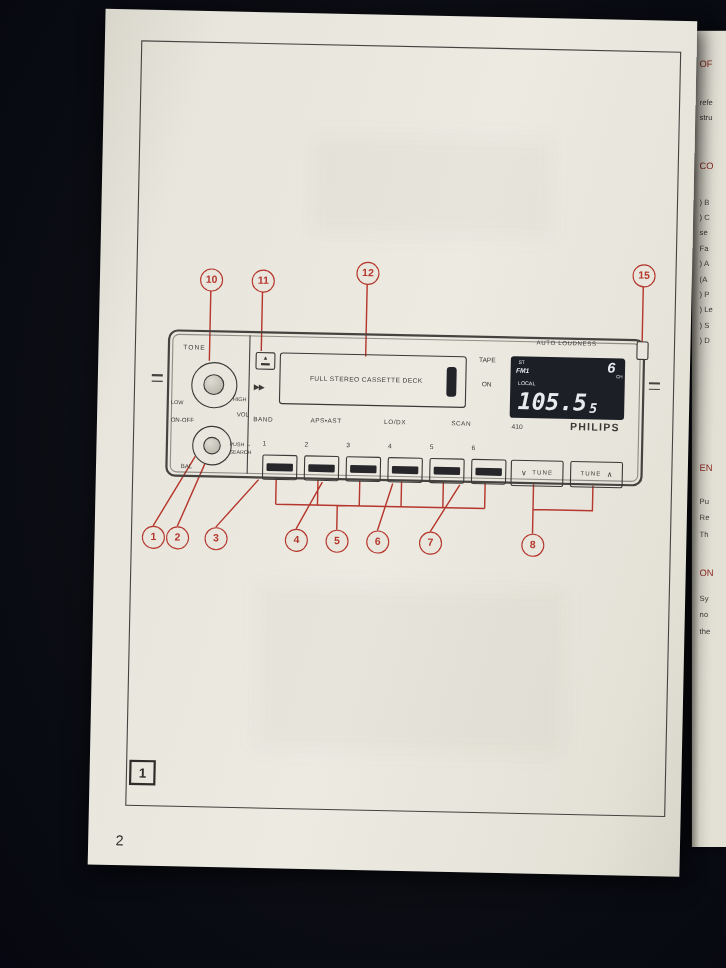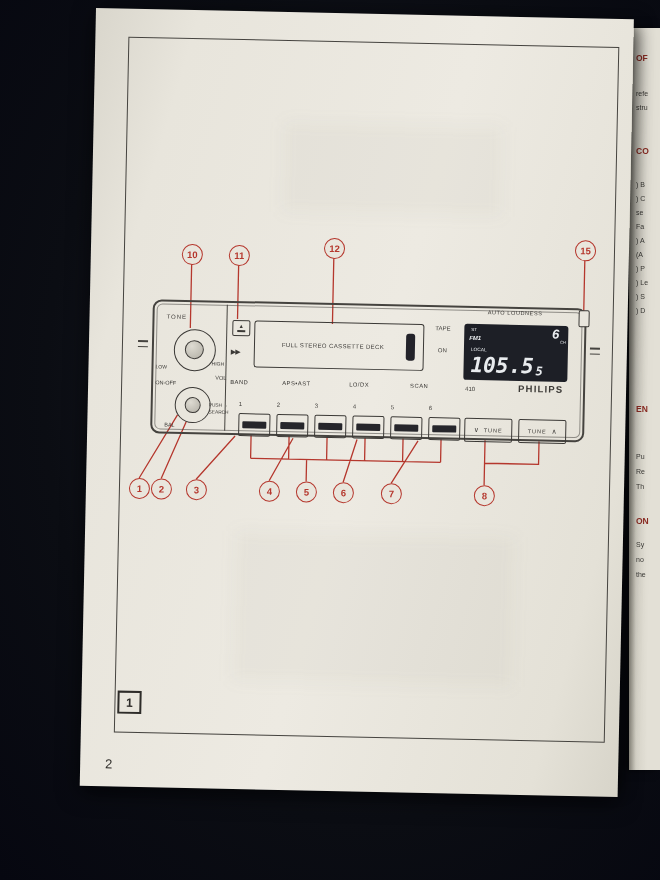--- a/index.html
+++ b/index.html
@@ -11,21 +11,21 @@
   html,body{margin:0;padding:0;background:#070810;}
   .scene{position:relative;width:660px;height:880px;overflow:hidden;
     background:radial-gradient(ellipse at 55% 45%, #1a1d28 0%, #0b0d13 62%, #060710 100%);
     font-family:"Liberation Sans",sans-serif;}
 
   
   .page2{position:absolute;left:629px;top:28px;width:31px;height:742px;z-index:1;
     background:linear-gradient(90deg,#9d9a8e 0%,#d9d6cb 22%,#e3e0d6 60%);
     box-shadow:-4px 0 8px rgba(0,0,0,.55);}
   .frag{position:absolute;left:7px;font-size:7px;color:#3d3c38;white-space:nowrap;}
-  .frag.h{font-size:8.5px;font-weight:bold;color:#8c2c24;}
+  .frag.h{font-size:8.5px;font-weight:normal;color:#8c2c24;}
 
   
   .paper{position:absolute;left:96px;top:8px;width:538px;height:778px;z-index:2;
     transform:rotate(1.2deg);transform-origin:0 0;
     background:linear-gradient(105deg,#d9d6cc 0%,#e8e5dc 14%,#edeae2 52%,#e4e1d7 88%,#d7d4c9 100%);
     box-shadow:0 6px 22px rgba(0,0,0,.6), 10px 0 16px -8px rgba(0,0,0,.5);}
   .frame{position:absolute;left:33px;top:28px;width:489px;height:694px;
     border:1.5px solid #45433f;}
   .ghost{position:absolute;background:rgba(110,108,98,.05);filter:blur(8px);}
   .pagenum{position:absolute;left:25px;top:748px;font-size:13px;color:#2e2c29;}
@@ -88,21 +88,21 @@
     <div class="frag" style="top:153px">) B</div>
     <div class="frag" style="top:167px">) C</div>
     <div class="frag" style="top:181px">se</div>
     <div class="frag" style="top:195px">Fa</div>
     <div class="frag" style="top:209px">) A</div>
     <div class="frag" style="top:223px">(A</div>
     <div class="frag" style="top:237px">) P</div>
     <div class="frag" style="top:251px">) Le</div>
     <div class="frag" style="top:265px">) S</div>
     <div class="frag" style="top:279px">) D</div>
-    <div class="frag h" style="top:376px">EN</div>
+    <div class="frag h" style="top:392px">EN</div>
     <div class="frag" style="top:425px">Pu</div>
     <div class="frag" style="top:440px">Re</div>
     <div class="frag" style="top:455px">Th</div>
     <div class="frag h" style="top:488px">ON</div>
     <div class="frag" style="top:513px">Sy</div>
     <div class="frag" style="top:528px">no</div>
     <div class="frag" style="top:543px">the</div>
   </div>
 
   <div class="paper">

